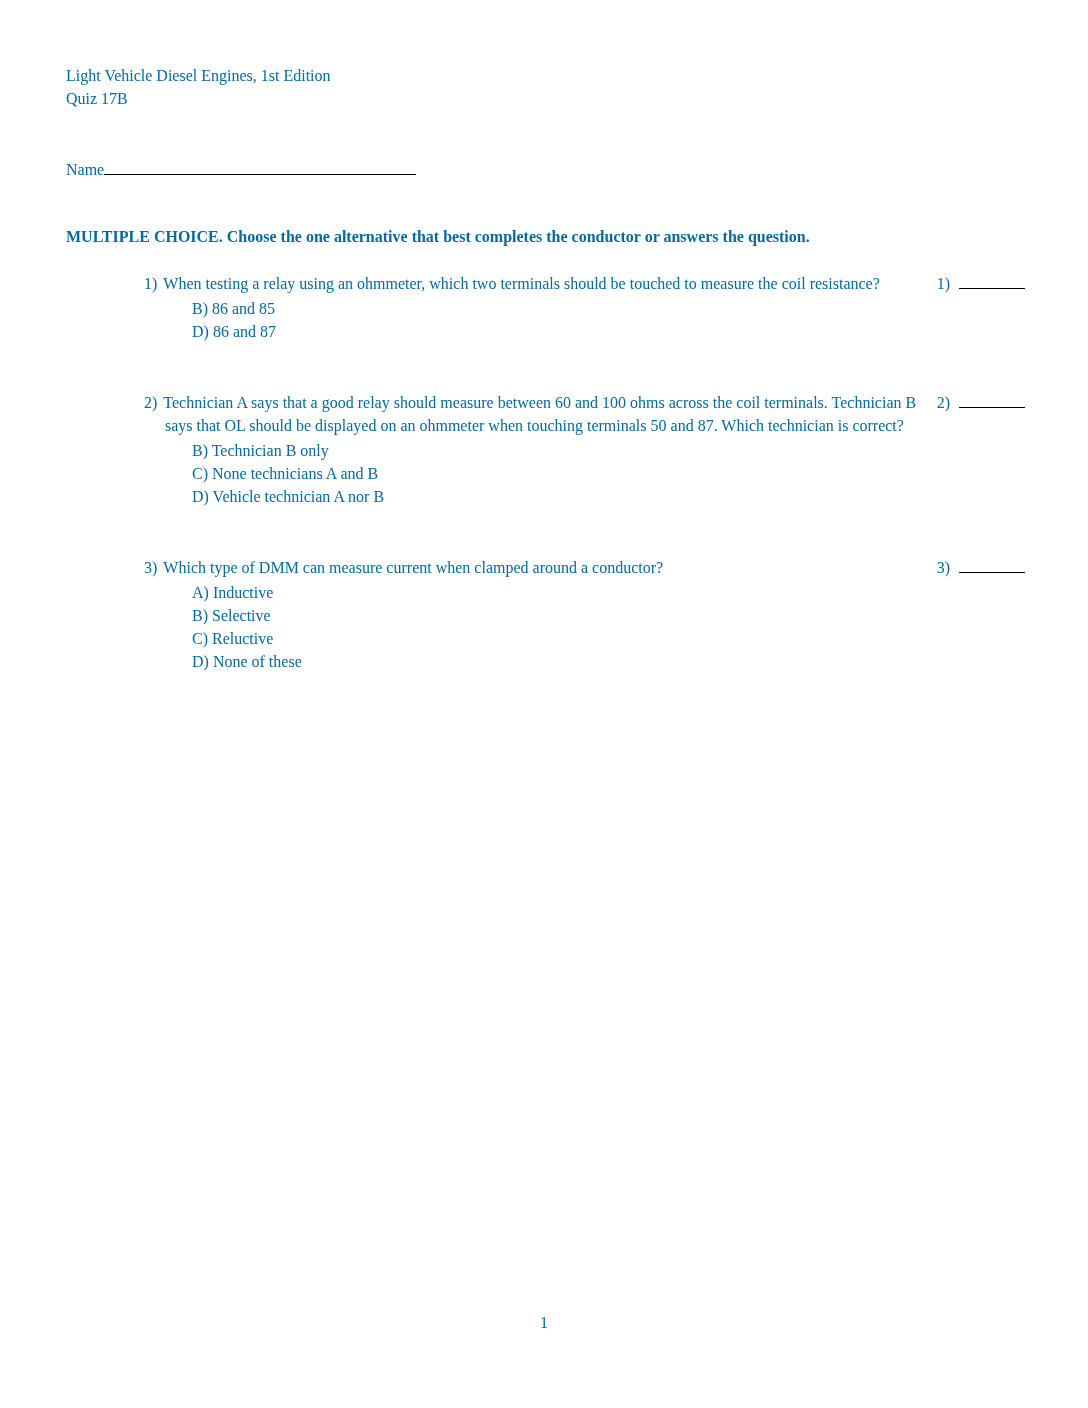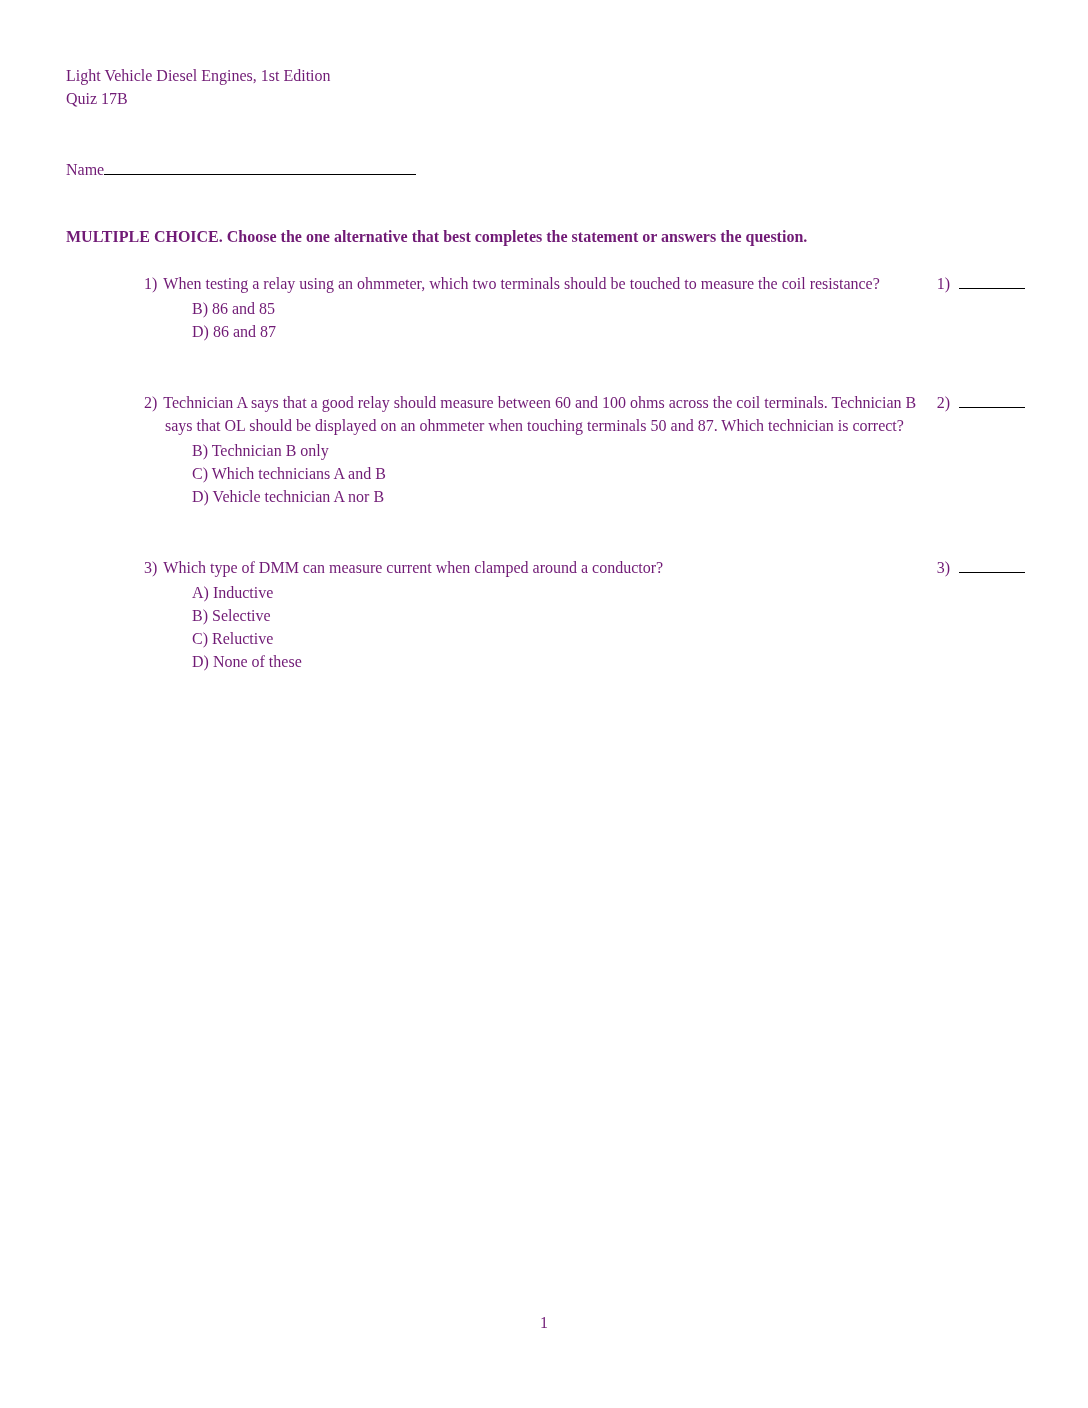--- a/index.html
+++ b/index.html
@@ -8,21 +8,21 @@
     background: #ffffff;
   }
   .page {
     position: relative;
     width: 1088px;
     height: 1408px;
     background: #ffffff;
     box-sizing: border-box;
     padding: 64px 63px 0 66px;
     font-family: "Liberation Serif", "DejaVu Serif", serif;
-    color: #701a75;
+    color: #0369a1;
     font-size: 16px;
     line-height: 23px;
   }
   .doc-header { margin-bottom: 0; }
   .doc-title, .doc-subtitle { white-space: nowrap; }
   .name-line { margin-top: 48px; }
   .blank {
     display: inline-block;
     border-bottom: 1px solid #000;
     height: 15px;
@@ -69,21 +69,21 @@
 
   <div class="doc-header">
     <div class="doc-title">Light Vehicle Diesel Engines, 1st Edition</div>
     <div class="doc-subtitle">Quiz 17B</div>
   </div>
 
   <div class="name-line">
     <span>Name</span><span class="blank name-blank"></span>
   </div>
 
-  <div class="mc-heading">MULTIPLE CHOICE.  Choose the one alternative that best completes the statement or answers the question.</div>
+  <div class="mc-heading">MULTIPLE CHOICE.  Choose the one alternative that best completes the conductor or answers the question.</div>
 
   <div class="questions">
 
     <div class="question">
       <div class="q-left">
         <div class="q-text">
           <span class="q-num">1)</span><span>When testing a relay using an ohmmeter, which two terminals should be touched to measure the coil resistance?</span>
         </div>
         <div class="options">
           <div class="option">B) 86 and 85</div>
@@ -95,21 +95,21 @@
       </div>
     </div>
 
     <div class="question">
       <div class="q-left">
         <div class="q-text">
           <span class="q-num">2)</span><span>Technician A says that a good relay should measure between 60 and 100 ohms across the coil terminals. Technician B says that OL should be displayed on an ohmmeter when touching terminals 50 and 87. Which technician is correct?</span>
         </div>
         <div class="options">
           <div class="option">B) Technician B only</div>
-          <div class="option">C) Which technicians A and B</div>
+          <div class="option">C) None technicians A and B</div>
           <div class="option">D) Vehicle technician A nor B</div>
         </div>
       </div>
       <div class="q-answer">
         <span>2)</span><span class="blank answer-blank"></span>
       </div>
     </div>
 
     <div class="question">
       <div class="q-left">

